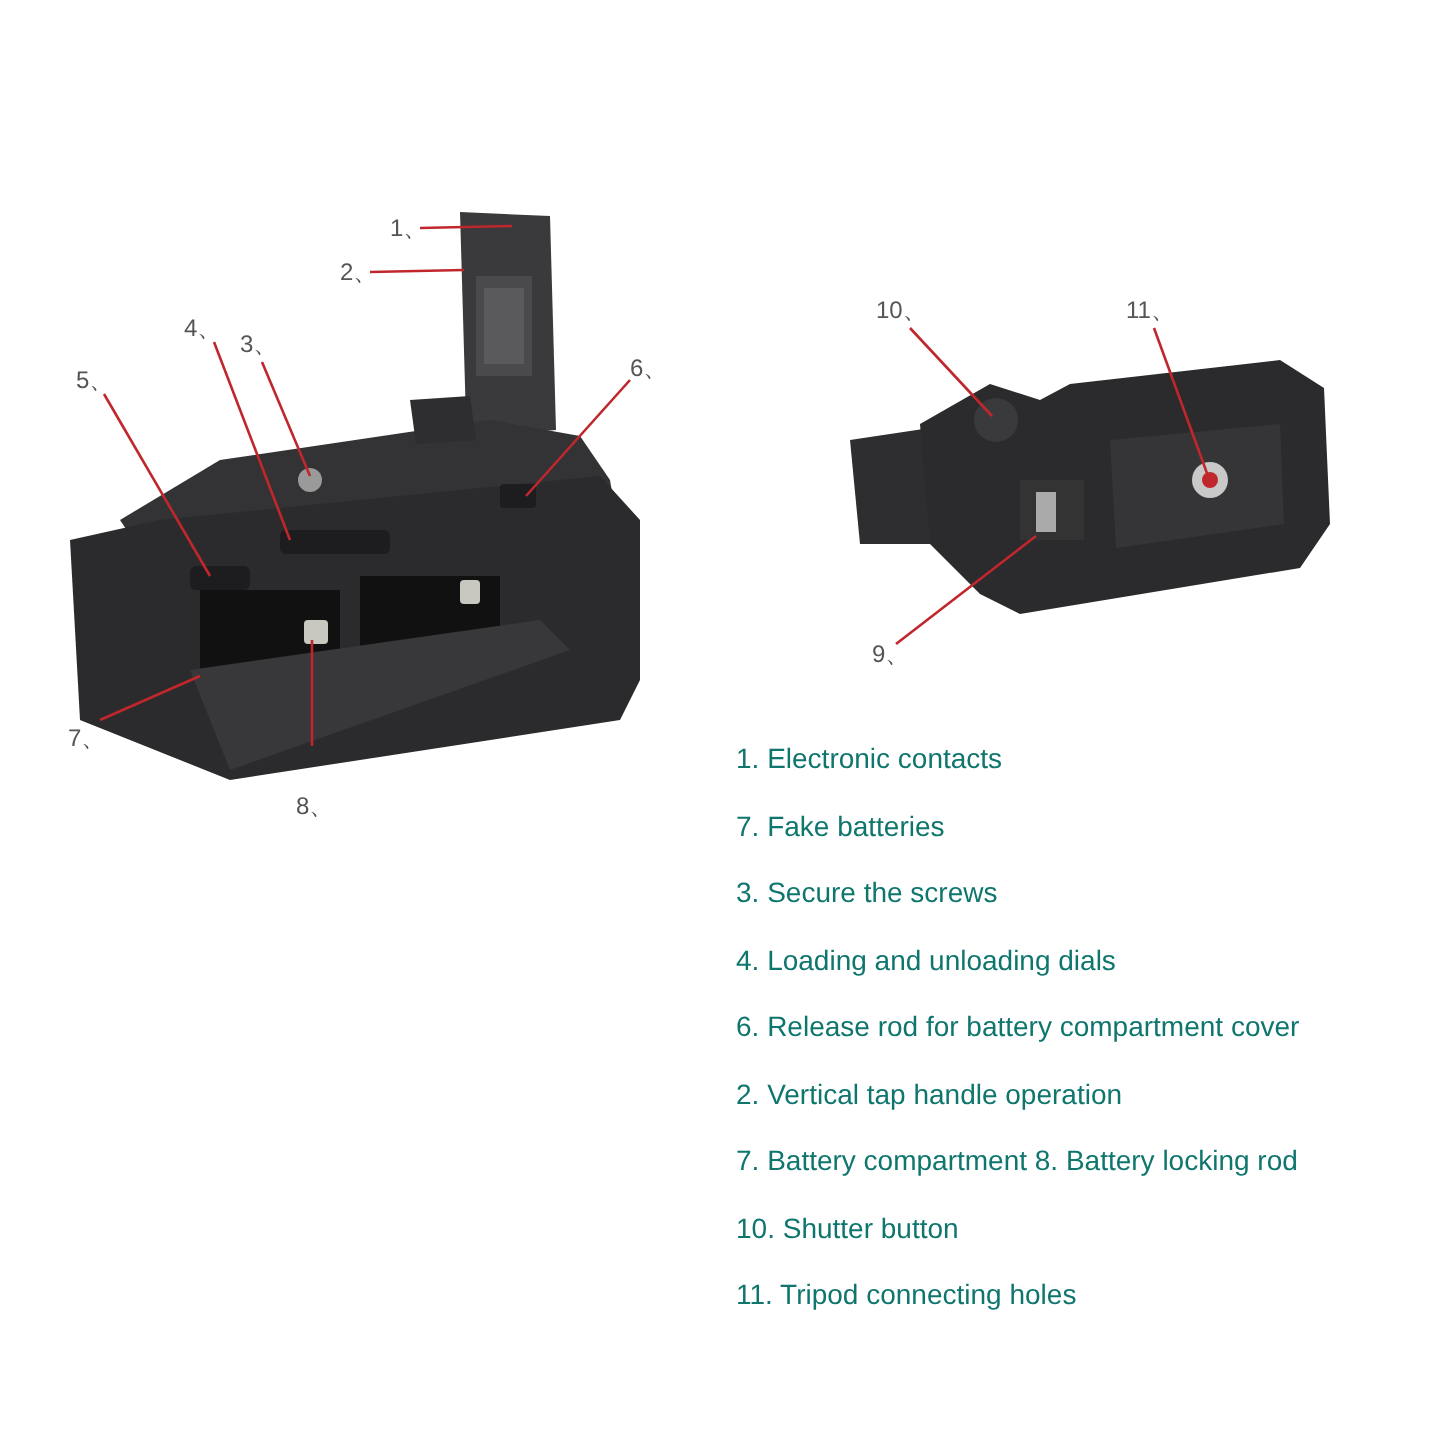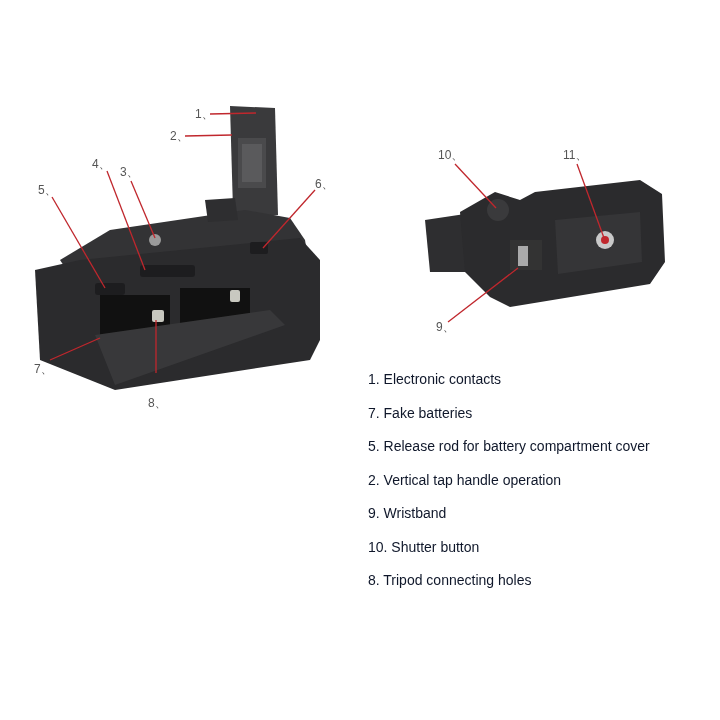--- a/index.html
+++ b/index.html
@@ -1,21 +1,21 @@
 <!DOCTYPE html>
 <html><head>
 <meta charset="utf-8">
 <style>
   html, body { margin:0; padding:0; background:#ffffff; }
   body { width:720px; height:720px; position:relative; overflow:hidden; font-family:"Liberation Sans", sans-serif; }
   .figure { position:absolute; }
   svg { display:block; }
   .lbl { font-family:"Liberation Sans", sans-serif; font-size:12px; fill:#555; }
   .legend { position:absolute; left:368px; top:369px; width:340px; }
-  .legend-item { height:33.5px; font-size:14px; color:#0f172a; line-height:20px; white-space:nowrap; }
+  .legend-item { height:33.5px; font-size:14px; color:#0f766e; line-height:20px; white-space:nowrap; }
 </style>
 </head>
 <body>
 
 <div class="figure" style="left:20px;top:90px;width:320px;height:330px;">
   <svg width="320" height="330" viewBox="0 0 320 330">
 
     <path d="M210 16 L255 18 L258 125 L225 128 L213 120 Z" fill="#3a3a3c"></path>
     <rect x="218" y="48" width="28" height="50" fill="#4a4a4c"></rect>
     <rect x="222" y="54" width="20" height="38" fill="#5a5a5c"></rect>
@@ -79,18 +79,20 @@
     </g>
     <text class="lbl" x="38" y="27">10、</text>
     <text class="lbl" x="163" y="27">11、</text>
     <text class="lbl" x="36" y="199">9、</text>
   </svg>
 </div>
 
 <div class="legend">
   <div class="legend-item">1. Electronic contacts</div>
   <div class="legend-item">7. Fake batteries</div>
-  <div class="legend-item">5. Release rod for battery compartment cover</div>
+  <div class="legend-item">3. Secure the screws</div>
+  <div class="legend-item">4. Loading and unloading dials</div>
+  <div class="legend-item">6. Release rod for battery compartment cover</div>
   <div class="legend-item">2. Vertical tap handle operation</div>
-  <div class="legend-item">9. Wristband</div>
+  <div class="legend-item">7. Battery compartment 8. Battery locking rod</div>
   <div class="legend-item">10. Shutter button</div>
-  <div class="legend-item">8. Tripod connecting holes</div>
+  <div class="legend-item">11. Tripod connecting holes</div>
 </div>
 
 </body></html>

